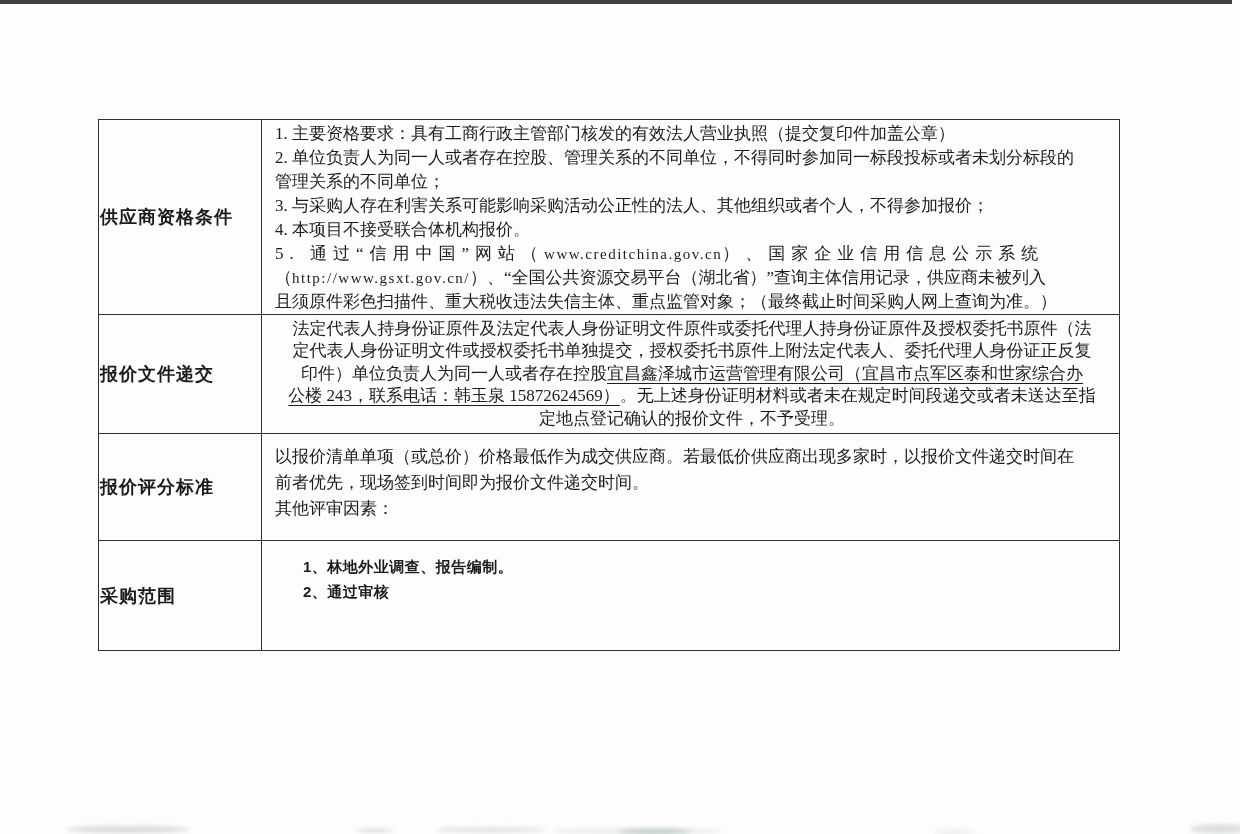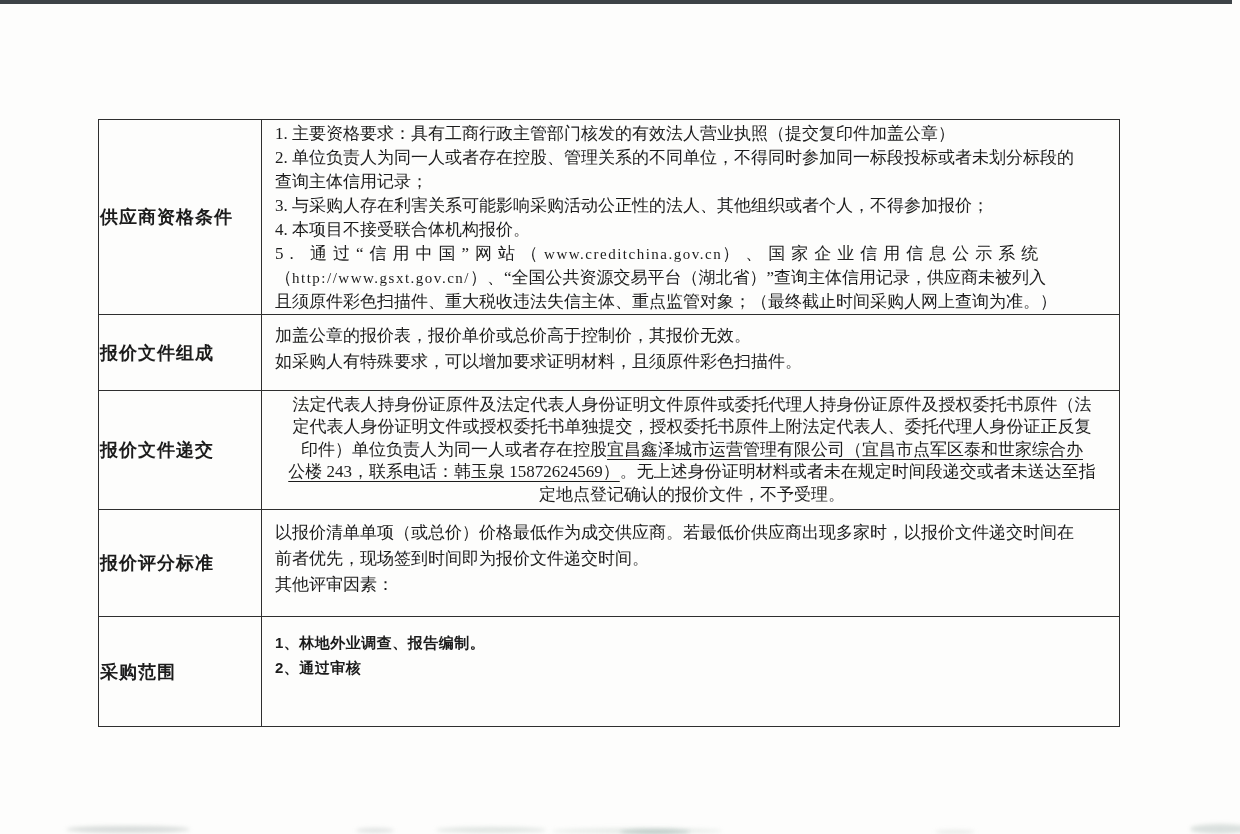--- a/index.html
+++ b/index.html
@@ -25,21 +25,21 @@
   .content-cell{vertical-align:top;padding:2px 10px 0 13px;font-size:17px;}
   .line{margin:0;line-height:24px;white-space:nowrap;overflow:hidden;}
 
   .row-1 td{height:191px;}
   .row-2 td{height:67px;}  .row-2 .content-cell{padding-top:8px;} .row-2 .line{line-height:26px;}
   .row-3 td{height:115px;} .row-3 .content-cell{padding-top:3px;text-align:center;} .row-3 .line{line-height:22.4px;}
   .row-4 td{height:96px;}  .row-4 .content-cell{padding-top:10px;} .row-4 .line{line-height:26px;}
   .row-5 td{height:96px;}  .row-5 .content-cell{padding-top:13px;}
   .style-bold-sans .line{
     font-family:"Liberation Sans","DejaVu Sans",sans-serif;
-    font-weight:700;font-size:15px;line-height:25px;letter-spacing:0.5px;
+    font-weight:700;font-size:15px;line-height:25px;letter-spacing:0.5px;margin-left:28px;
   }
 
   .seg-sp{letter-spacing:6px;}
   .seg-mono{font-family:Liberation Serif, serif;font-size:15px;letter-spacing:1.5px;}
   .seg-u{text-decoration:underline;text-underline-offset:4px;text-decoration-thickness:1.2px;}
 
   
   .smudge{position:absolute;border-radius:50%;filter:blur(2px);}
   .sm1{left:66px;top:826px;width:124px;height:7px;background:rgba(150,160,158,.35);}
   .sm2{left:356px;top:828px;width:38px;height:5px;background:rgba(160,170,168,.30);}
@@ -54,33 +54,26 @@
 
 <div class="top-bar"></div>
 
 <table class="doc-table">
   <tbody id="table-body">
       <tr class="row-1 style-normal">
         <td class="label-cell">供应商资格条件</td>
         <td class="content-cell">
           <p class="line"><span>1. 主要资格要求：具有工商行政主管部门核发的有效法人营业执照（提交复印件加盖公章）</span></p>
           <p class="line"><span>2. 单位负责人为同一人或者存在控股、管理关系的不同单位，不得同时参加同一标段投标或者未划分标段的</span></p>
-          <p class="line"><span>查询主体信用记录；</span></p>
+          <p class="line"><span>管理关系的不同单位；</span></p>
           <p class="line"><span>3. 与采购人存在利害关系可能影响采购活动公正性的法人、其他组织或者个人，不得参加报价；</span></p>
           <p class="line"><span>4. 本项目不接受联合体机构报价。</span></p>
           <p class="line"><span class="seg-sp">5. 通过“信用中国”网站（</span><span class="seg-mono">www.creditchina.gov.cn</span><span class="seg-sp">）、国家企业信用信息公示系统</span></p>
           <p class="line"><span>（</span><span class="seg-mono">http://www.gsxt.gov.cn/</span><span>）、“全国公共资源交易平台（湖北省）”查询主体信用记录，供应商未被列入</span></p>
           <p class="line"><span>且须原件彩色扫描件、重大税收违法失信主体、重点监管对象；（最终截止时间采购人网上查询为准。）</span></p>
-        </td>
-      </tr>
-      <tr class="row-2 style-normal">
-        <td class="label-cell">报价文件组成</td>
-        <td class="content-cell">
-          <p class="line"><span>加盖公章的报价表，报价单价或总价高于控制价，其报价无效。</span></p>
-          <p class="line"><span>如采购人有特殊要求，可以增加要求证明材料，且须原件彩色扫描件。</span></p>
         </td>
       </tr>
       <tr class="row-3 style-tight">
         <td class="label-cell">报价文件递交</td>
         <td class="content-cell">
           <p class="line"><span>法定代表人持身份证原件及法定代表人身份证明文件原件或委托代理人持身份证原件及授权委托书原件（法</span></p>
           <p class="line"><span>定代表人身份证明文件或授权委托书单独提交，授权委托书原件上附法定代表人、委托代理人身份证正反复</span></p>
           <p class="line"><span>印件）单位负责人为同一人或者存在控股</span><span class="seg-u">宜昌鑫泽城市运营管理有限公司（宜昌市点军区泰和世家综合办</span></p>
           <p class="line"><span class="seg-u">公楼 243，联系电话：韩玉泉 15872624569）</span><span>。无上述身份证明材料或者未在规定时间段递交或者未送达至指</span></p>
           <p class="line"><span>定地点登记确认的报价文件，不予受理。</span></p>

